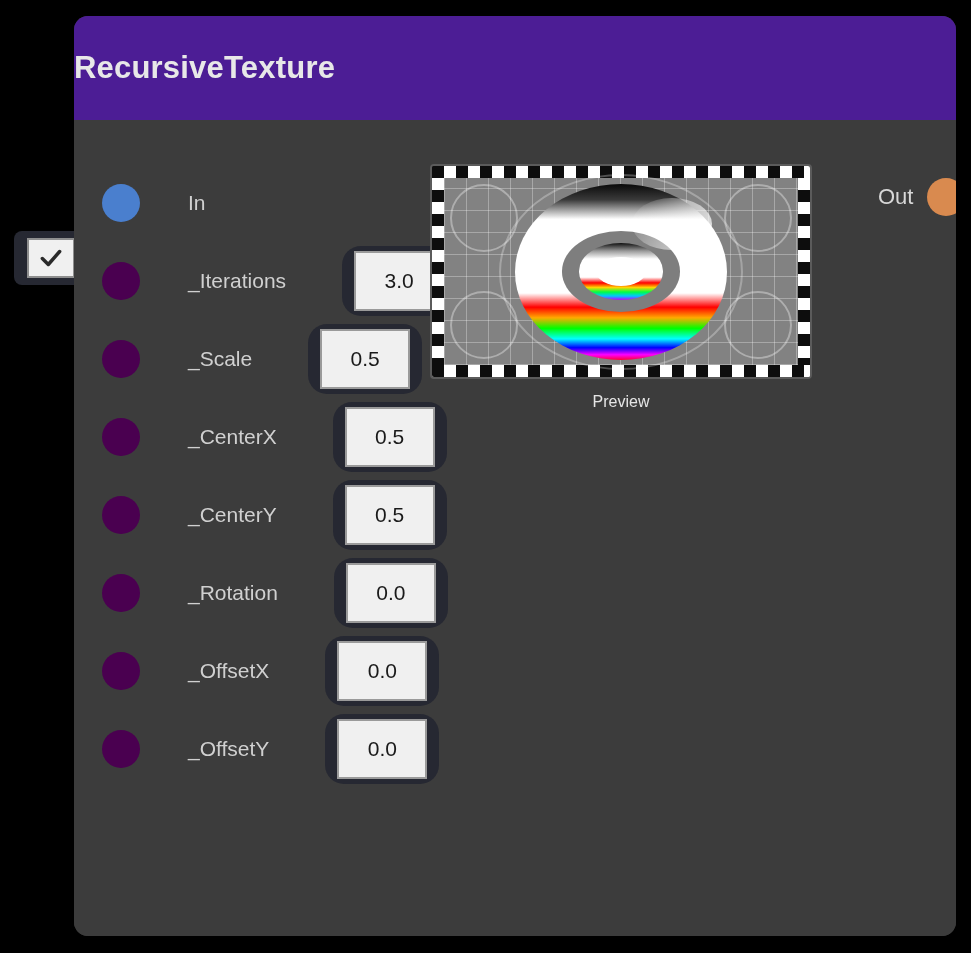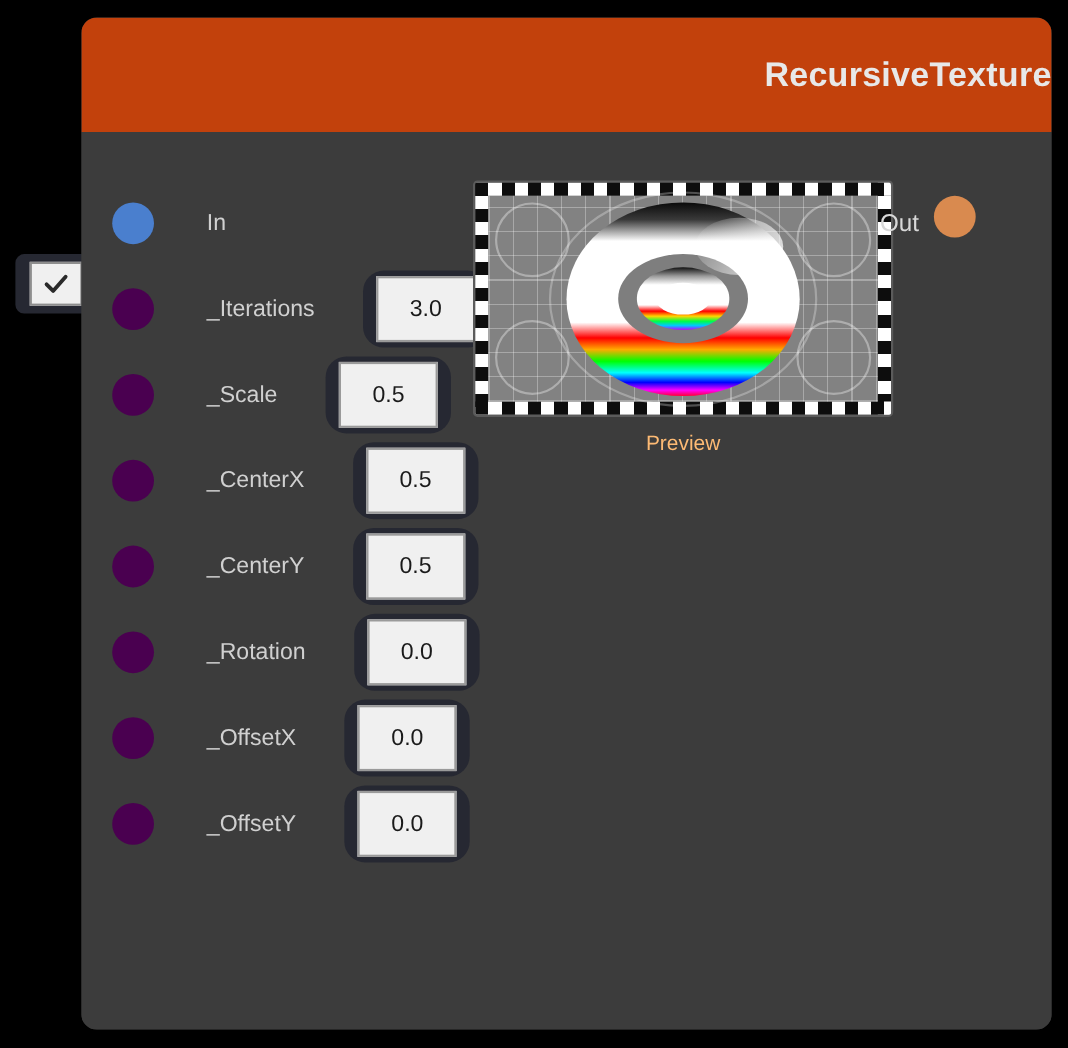--- a/index.html
+++ b/index.html
@@ -29,24 +29,24 @@
     background: #3c3c3c;
     border-radius: 14px;
     overflow: hidden;
   }
 
   .node-header {
     position: absolute;
     left: 0; top: 0;
     width: 100%;
     height: 104px;
-    background: #c2410c;
-    display: flex;
-    align-items: center;
-    justify-content: flex-end;
+    background: #4c1d95;
+    display: flex;
+    align-items: center;
+    justify-content: flex-start;
   }
 
   .node-title {
     color: #e8e8e8;
     font-size: 31px;
     font-weight: bold;
     letter-spacing: 0.2px;
   }
 
   .node-body {
@@ -85,21 +85,21 @@
 
   .port-label {
     margin-left: 12px;
     color: #d0d0d0;
     font-size: 21px;
     white-space: nowrap;
   }
 
   
   .field-wrap {
-    margin-left: 8px;
+    margin-left: 20px;
     background: #262832;
     border-radius: 19px;
     padding: 5px 12px;
     display: flex;
     align-items: center;
     justify-content: center;
     flex: 0 0 auto;
   }
 
   .field-box {
@@ -255,31 +255,31 @@
     width: 38%;
     height: 30%;
     border-radius: 50%;
     background: linear-gradient(120deg, rgba(255,255,255,0.0), rgba(255,255,255,0.85));
     pointer-events: none;
   }
 
   .preview-caption {
     margin-top: 14px;
     text-align: center;
-    color: #fdba74;
-    font-size: 19px;
+    color: #e5e5e5;
+    font-size: 16px;
   }
 
   
   .out-port {
     position: absolute;
-    left: 726px;
+    left: 804px;
     top: 58px;
     display: flex;
-    align-items: flex-end;
+    align-items: center;
     gap: 14px;
   }
 
   .out-label {
     color: #d8d8d8;
     font-size: 22px;
   }
 
   .out-dot {
     width: 38px;

